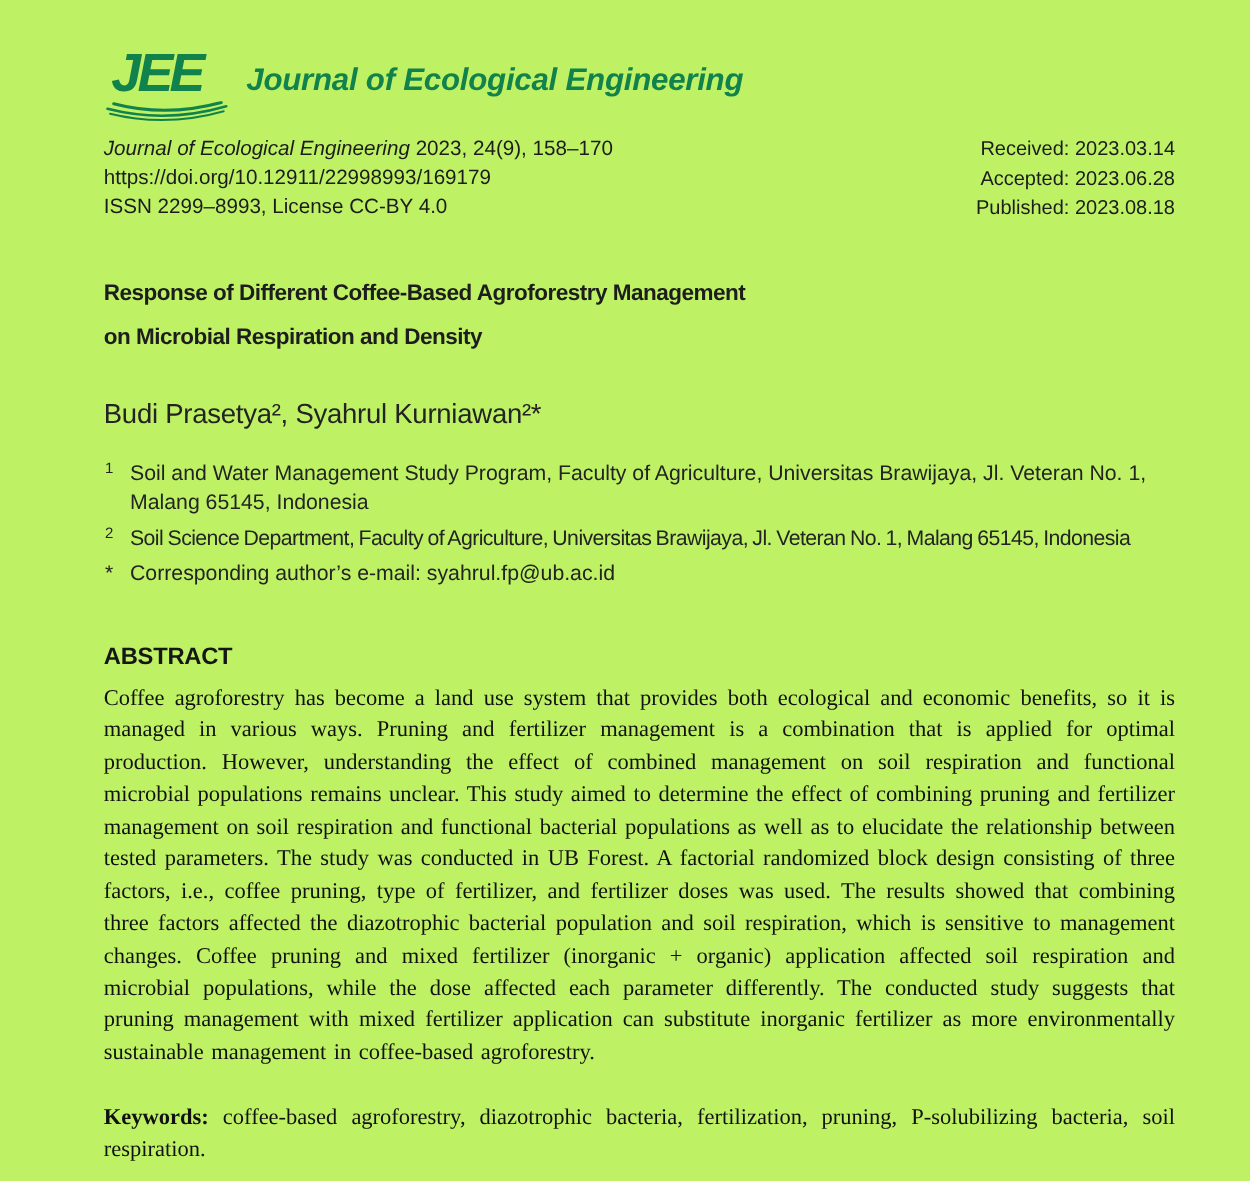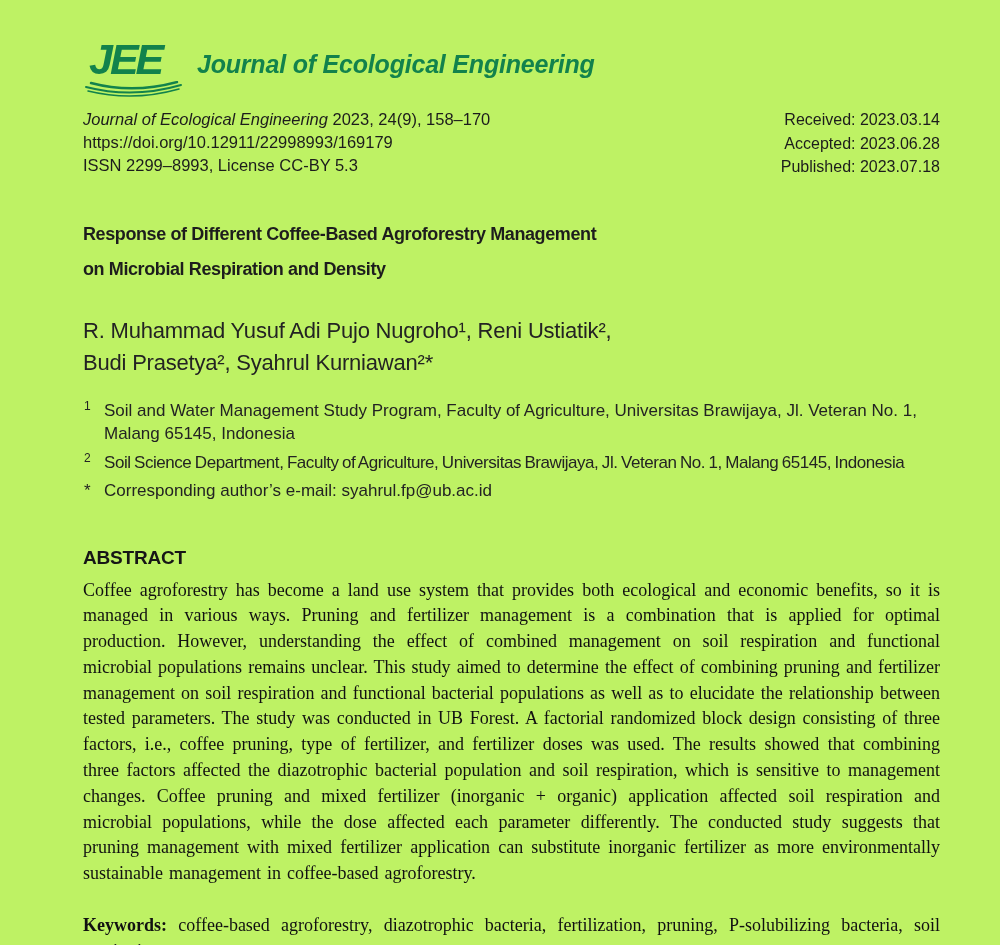--- a/index.html
+++ b/index.html
@@ -134,36 +134,35 @@
     <div class="logo-journal-name">Journal of Ecological Engineering</div>
   </div>
 
   <div class="meta-row">
     <div class="citation-block">
       <div>
         <span class="it">Journal of Ecological Engineering</span>
         <span>2023, 24(9), 158–170</span>
       </div>
       <div>https://doi.org/10.12911/22998993/169179</div>
-      <div>ISSN 2299–8993, License CC-BY 5.3</div>
+      <div>ISSN 2299–8993, License CC-BY 4.0</div>
     </div>
     <div class="dates-block">
       <div>Received: 2023.03.14</div>
       <div>Accepted: 2023.06.28</div>
-      <div>Published: 2023.07.18</div>
+      <div>Published: 2023.08.18</div>
     </div>
   </div>
 
   <h1 class="paper-title">
     <span>Response of Different Coffee-Based Agroforestry Management</span>
     <span>on Microbial Respiration and Density</span>
   </h1>
 
   <div class="authors">
-    <span>R. Muhammad Yusuf Adi Pujo Nugroho¹, Reni Ustiatik²,</span>
     <span>Budi Prasetya², Syahrul Kurniawan²*</span>
   </div>
 
   <ul class="affiliations">
     <li class="affiliation">
       <span class="marker">1</span>
       <span>Soil and Water Management Study Program, Faculty of Agriculture, Universitas Brawijaya, Jl. Veteran No. 1, Malang 65145, Indonesia</span>
     </li>
     <li class="affiliation condensed">
       <span class="marker">2</span>

